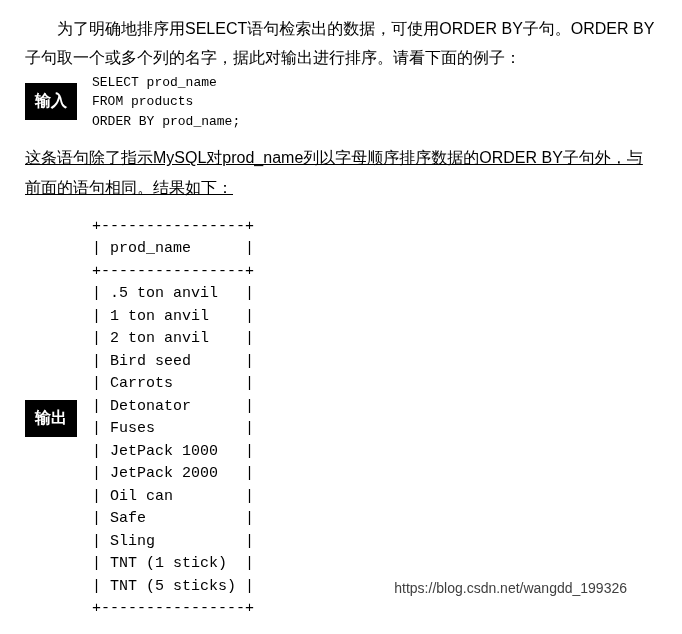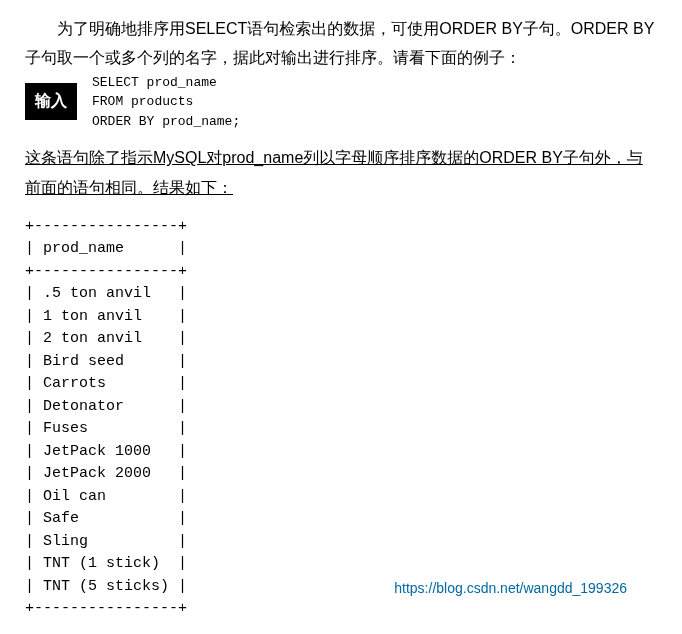--- a/index.html
+++ b/index.html
@@ -46,21 +46,21 @@
     .output-table {
       font-family: "Courier New", monospace;
       font-size: 15px;
       line-height: 1.5;
       white-space: pre;
     }
     .watermark {
       position: absolute;
       right: 30px;
       bottom: 20px;
-      color: #0369a1;
+      color: #404040;
       font-size: 14px;
       font-family: Arial, sans-serif;
     }
     .wrapper {
       position: relative;
     }
   </style>
 </head>
 <body>
 
@@ -72,20 +72,21 @@
     <div class="content code">SELECT prod_name
 FROM products
 ORDER BY prod_name;</div>
   </div>
 
   <div class="section">
     <div class="content analysis-text">这条语句除了指示MySQL对prod_name列以字母顺序排序数据的ORDER BY子句外，与前面的语句相同。结果如下：</div>
   </div>
 
   <div class="section">
+    <div class="label">输出</div>
     <div class="content output-table">+----------------+
 | prod_name      |
 +----------------+
 | .5 ton anvil   |
 | 1 ton anvil    |
 | 2 ton anvil    |
 | Bird seed      |
 | Carrots        |
 | Detonator      |
 | Fuses          |

